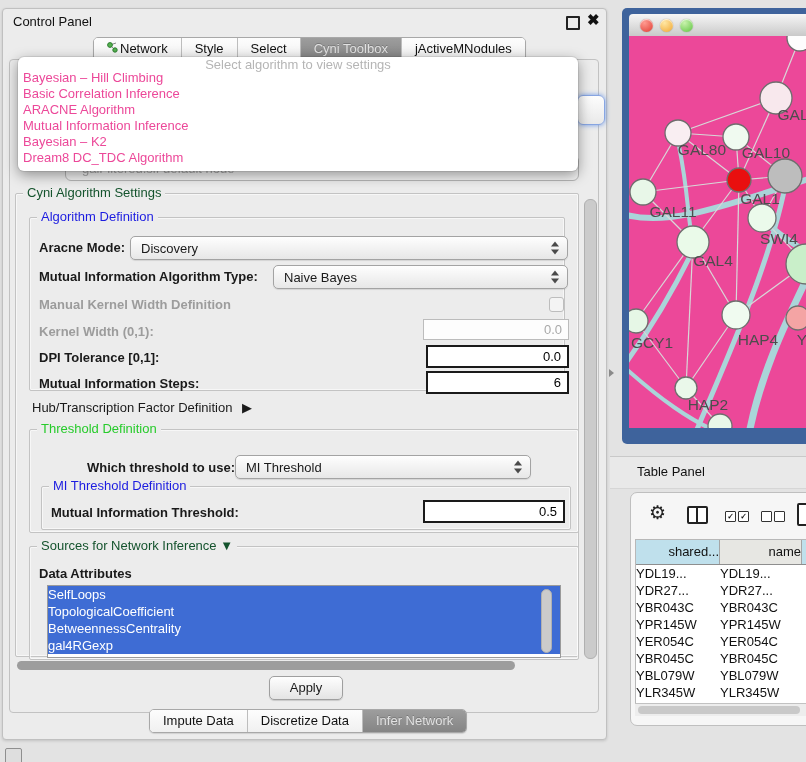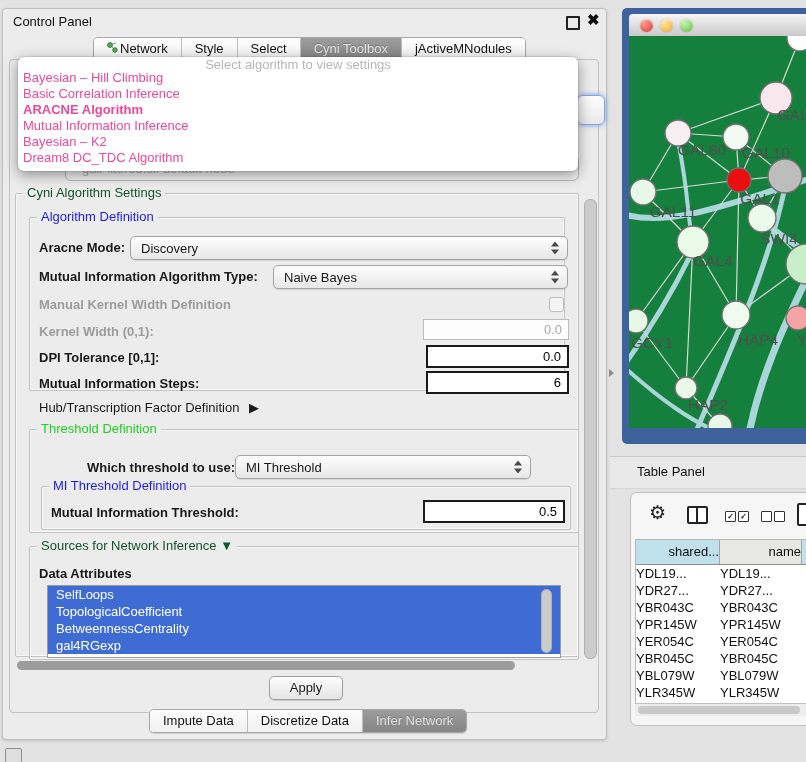--- a/index.html
+++ b/index.html
@@ -33,37 +33,37 @@
   .stepper::before{content:"";position:absolute;top:0;left:0;border-left:4.5px solid transparent;
                    border-right:4.5px solid transparent;border-bottom:5px solid #4a4a4a}
   .stepper::after{content:"";position:absolute;bottom:0;left:0;border-left:4.5px solid transparent;
                   border-right:4.5px solid transparent;border-top:5px solid #4a4a4a}
   .field{position:absolute;font:13px "Liberation Sans",sans-serif;text-align:right;padding:0 6px;background:#fff;
          border:1px solid #9b9b9b;box-sizing:border-box}
   .field.strong{border:2px solid #1a1a1a}
   .field.dis{border:1px solid #bcbcbc;color:#a9a9a9;background:#fdfdfd}
   .cb{position:absolute;width:13px;height:13px;border:1px solid #bdbdbd;border-radius:3px;background:#f4f4f4}
   .attr-list{position:absolute;background:#fff;border:1px solid #9a9a9a;overflow:hidden}
-  .attr-row{height:17px;line-height:17px;padding:0 8px;background:#3e6cd4;color:#fff;font-size:13px;white-space:nowrap}
+  .attr-row{height:17px;line-height:17px;padding:0 0;background:#3e6cd4;color:#fff;font-size:13px;white-space:nowrap}
   .vthumb{position:absolute;background:#cbcbcb;border:1px solid #b0b0b0;border-radius:6px}
   .hthumb{position:absolute;background:#9d9d9d;border-radius:5px}
   .btn{position:absolute;border:1px solid #9f9f9f;border-radius:5px;background:linear-gradient(#fefefe,#e4e4e4);
        font-size:13px;text-align:center;box-shadow:0 1px 1px rgba(0,0,0,.15)}
   
   .popup{left:18px;top:57px;width:560px;height:114px;background:#fff;border-radius:6px;z-index:50;
          box-shadow:0 4px 14px rgba(0,0,0,.4),0 0 0 1px rgba(0,0,0,.08)}
   .popup-header{text-align:center;color:#b5b5b5;font-size:13px;height:13px}
   .popup-item{height:16px;line-height:16px;padding-left:5px;font-size:13px;color:#ec4899;white-space:nowrap}
-  .popup-item.bold{font-weight:bold}
+  .popup-item.bold{font-weight:normal}
   
   .netwin{left:622px;top:8px;width:190px;height:436px;background:#3e639c;border-radius:5px 0 0 5px}
   .net-titlebar{position:absolute;left:7px;top:6px;width:177px;height:22px;border-radius:4px 0 0 0;
                 background:linear-gradient(#f6f6f6,#c9c9c9);display:flex;align-items:center;gap:7px;padding-left:11px;box-sizing:border-box}
   .tl{width:13px;height:13px;border-radius:50%;box-shadow:inset 0 1px 1px rgba(255,255,255,.7),0 0 1px rgba(0,0,0,.5)}
-  .net-canvas{position:absolute;left:7px;top:28px;width:177px;height:392px;background:#15803d;overflow:hidden}
+  .net-canvas{position:absolute;left:7px;top:28px;width:177px;height:392px;background:#ec4899;overflow:hidden}
   
   .tp-strip{left:610px;top:456px;width:196px;height:31px;background:#e9e9e9;border-top:1px solid #c9c9c9;border-bottom:1px solid #d6d6d6}
   .tp-title{left:27px;top:7px;font-size:13px;color:#111}
   .tbl-card{left:630px;top:492px;width:190px;height:232px;background:#f6f6f6;border:1px solid #bfbfbf;border-radius:7px}
   .th-cell{position:absolute;top:0;height:24px;line-height:24px;text-align:right;font-size:13px;color:#111;
            border-right:1px solid #a5a5a5;box-sizing:border-box}
   .t-row{display:flex;height:17px;line-height:17px;font-size:13px;color:#111}
   .t-cell{overflow:hidden;white-space:nowrap;}
   .icon-box{position:absolute;border:2px solid #222;border-radius:2px;background:#fff}
   .mini-cb{position:absolute;width:9px;height:9px;border:1.5px solid #333;border-radius:1px;background:#fff;
@@ -130,21 +130,21 @@
   </div>
   <span class="abs lbl dis" style="left:36px;top:288px">Manual Kernel Width Definition</span>
   <span class="cb" style="left:546px;top:288px"></span>
   <span class="abs lbl dis" style="left:36px;top:315px">Kernel Width (0,1):</span>
   <input class="field dis" style="left: 420px; top: 310px; width: 146px; height: 21px;" readonly="" value="0.0">
   <span class="abs lbl" style="left:36px;top:341px">DPI Tolerance [0,1]:</span>
   <input class="field strong" style="left: 423px; top: 336px; width: 143px; height: 23px;" readonly="" value="0.0">
   <span class="abs lbl" style="left:36px;top:367px">Mutual Information Steps:</span>
   <input class="field strong" style="left: 423px; top: 362px; width: 143px; height: 23px;" readonly="" value="6">
 
-  <span class="abs" style="left:36px;top:391px;font-size:13px">
+  <span class="abs" style="left:29px;top:391px;font-size:13px">
     <span>Hub/Transcription Factor Definition</span>
     <span style="margin-left:6px">▶</span>
   </span>
 
   <div class="grp" style="left:26px;top:420px;width:548px;height:102px">
     <span class="legend green">Threshold Definition</span>
   </div>
   <span class="abs lbl" style="left:84px;top:451px">Which threshold to use:</span>
   <div class="combo" style="left:232px;top:446px;width:296px;height:24px;box-sizing:border-box">
     <span>MI Threshold</span>

